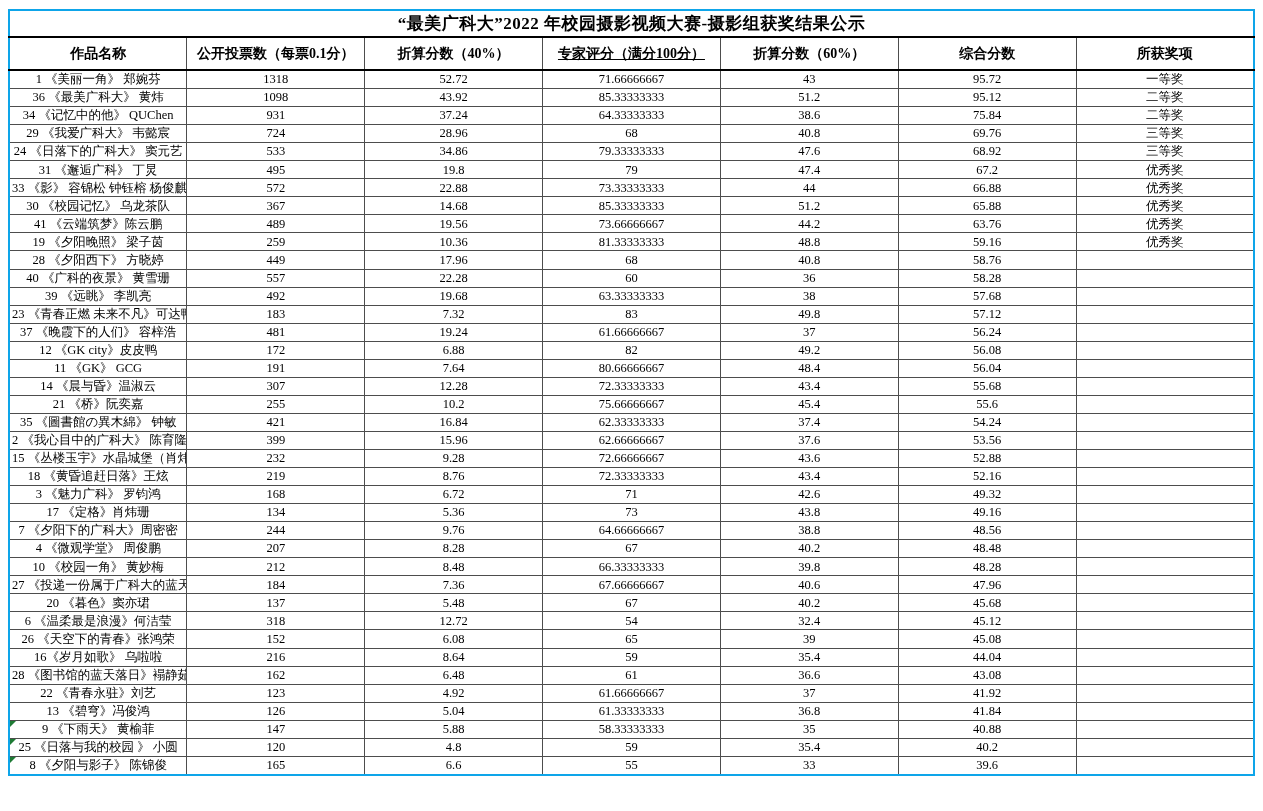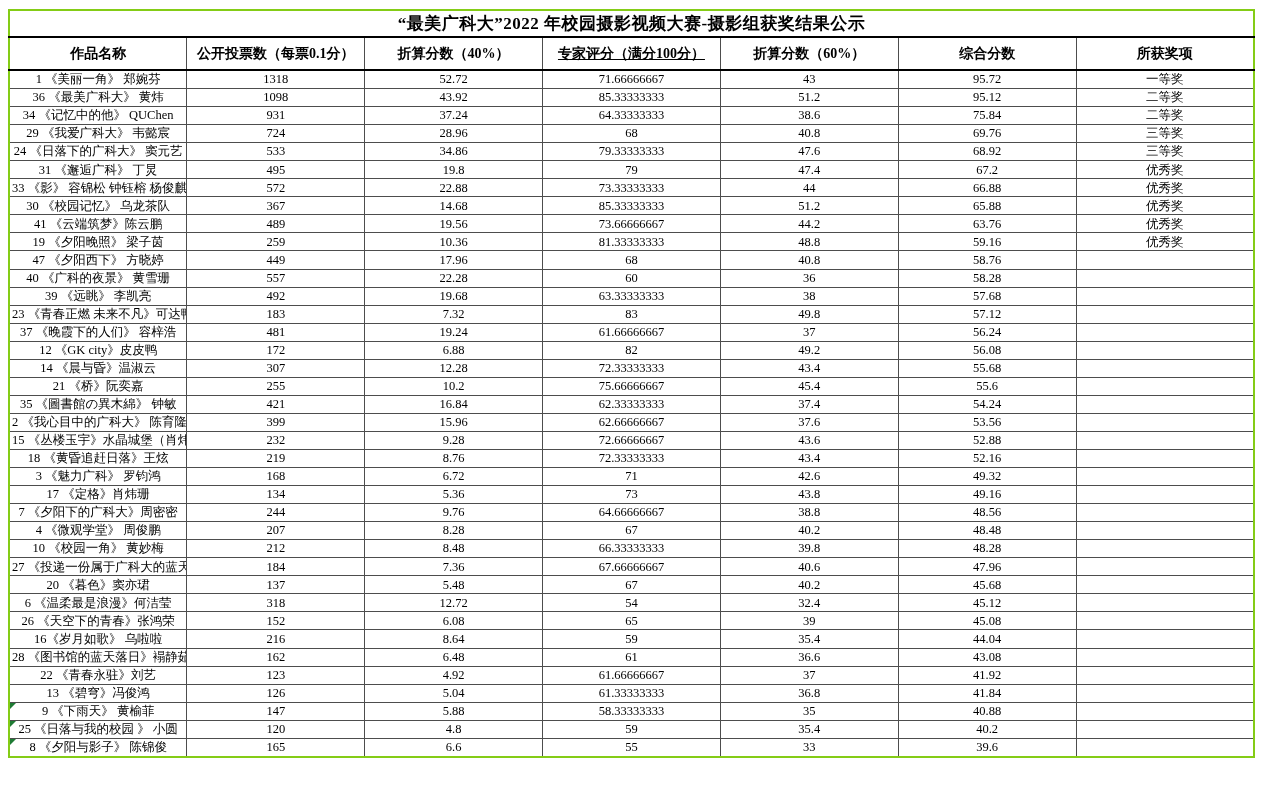--- a/index.html
+++ b/index.html
@@ -10,21 +10,21 @@
     color: #000000;
   }
   .sheet {
     width: 1247px;
     margin: 9px 8px 0 8px;
   }
   table {
     width: 100%;
     border-collapse: collapse;
     table-layout: fixed;
-    border: 2px solid #84cc16;
+    border: 2px solid #0ea5e9;
   }
   th, td {
     border: 1px solid #4d4d4d;
     text-align: center;
     vertical-align: middle;
     overflow: hidden;
     white-space: nowrap;
     padding: 0 2px;
     position: relative;
   }
@@ -160,21 +160,21 @@
         <tr>
           <td><span>19 《夕阳晚照》 梁子茵</span></td>
           <td><span>259</span></td>
           <td><span>10.36</span></td>
           <td><span>81.33333333</span></td>
           <td><span>48.8</span></td>
           <td><span>59.16</span></td>
           <td><span>优秀奖</span></td>
         </tr>
         <tr>
-          <td><span>47 《夕阳西下》 方晓婷</span></td>
+          <td><span>28 《夕阳西下》 方晓婷</span></td>
           <td><span>449</span></td>
           <td><span>17.96</span></td>
           <td><span>68</span></td>
           <td><span>40.8</span></td>
           <td><span>58.76</span></td>
           <td><span></span></td>
         </tr>
         <tr>
           <td><span>40 《广科的夜景》 黄雪珊</span></td>
           <td><span>557</span></td>
@@ -214,20 +214,29 @@
         <tr>
           <td><span>12 《GK city》皮皮鸭</span></td>
           <td><span>172</span></td>
           <td><span>6.88</span></td>
           <td><span>82</span></td>
           <td><span>49.2</span></td>
           <td><span>56.08</span></td>
           <td><span></span></td>
         </tr>
         <tr>
+          <td><span>11 《GK》 GCG</span></td>
+          <td><span>191</span></td>
+          <td><span>7.64</span></td>
+          <td><span>80.66666667</span></td>
+          <td><span>48.4</span></td>
+          <td><span>56.04</span></td>
+          <td><span></span></td>
+        </tr>
+        <tr>
           <td><span>14 《晨与昏》温淑云</span></td>
           <td><span>307</span></td>
           <td><span>12.28</span></td>
           <td><span>72.33333333</span></td>
           <td><span>43.4</span></td>
           <td><span>55.68</span></td>
           <td><span></span></td>
         </tr>
         <tr>
           <td><span>21 《桥》阮奕嘉</span></td>

